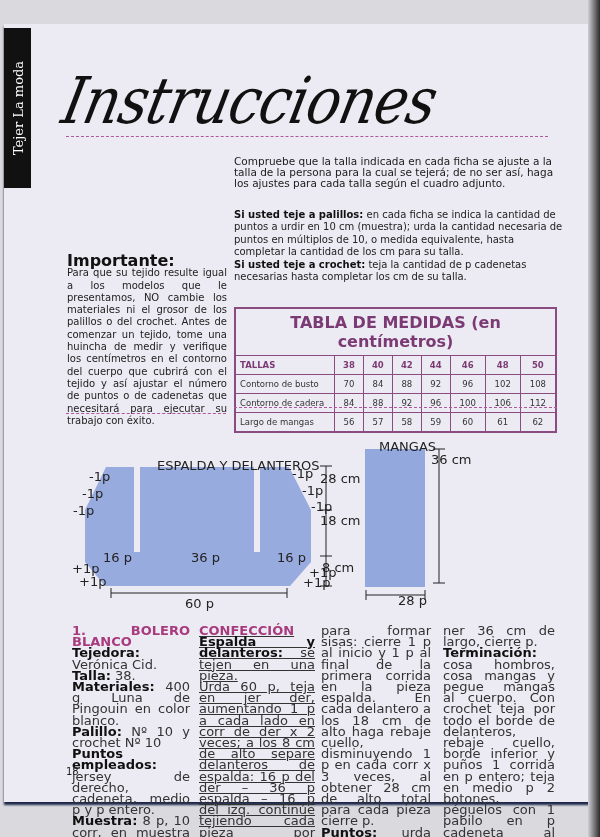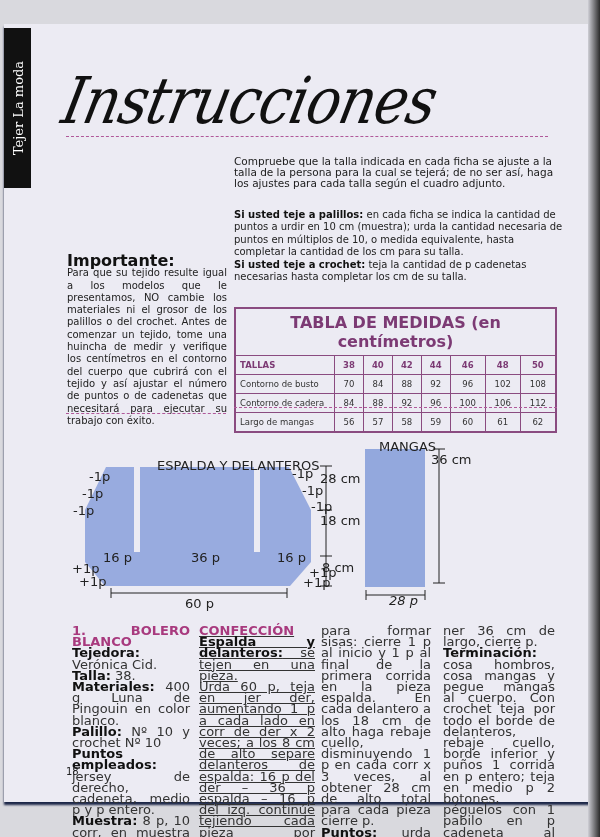--- a/index.html
+++ b/index.html
@@ -170,21 +170,21 @@
   <rect x="5" y="4" width="60" height="138" fill="#93a8dd"></rect>
   <line x1="79" y1="4" x2="79" y2="138" stroke="#222"></line>
   <line x1="73" y1="4" x2="85" y2="4" stroke="#222"></line>
   <line x1="73" y1="138" x2="85" y2="138" stroke="#222"></line>
   <line x1="6" y1="150" x2="65" y2="150" stroke="#222"></line>
   <line x1="6" y1="145" x2="6" y2="155" stroke="#222"></line>
   <line x1="65" y1="145" x2="65" y2="155" stroke="#222"></line>
 </svg>
 <div class="lbl-s" style="left:379px; top:439px;">MANGAS</div>
 <div class="lbl-s" style="left:431px; top:452px;">36 cm</div>
-<div class="lbl-s" style="left:389px; top:593px;font-style:italic;">28 p</div>
+<div class="lbl-s" style="left:398px; top:593px;">28 p</div>
 
 <div class="body-col" style="left:72px; width:118px;">
   <div class="sec">1. BOLERO BLANCO</div>
   <div><b>Tejedora:</b><span> Verónica Cid.</span></div>
   <div><b>Talla:</b><span> 38.</span></div>
   <div><b>Materiales:</b><span> 400 g Luna de Pingouin en color blanco.</span></div>
   <div><b>Palillo:</b><span> Nº 10 y crochet Nº 10</span></div>
   <div><b>Puntos empleados:</b><span> jersey de derecho, cadeneta, medio p y p entero.</span></div>
   <div><b>Muestra:</b><span> 8 p, 10 corr, en muestra de 10 cm.</span></div>
 </div>

